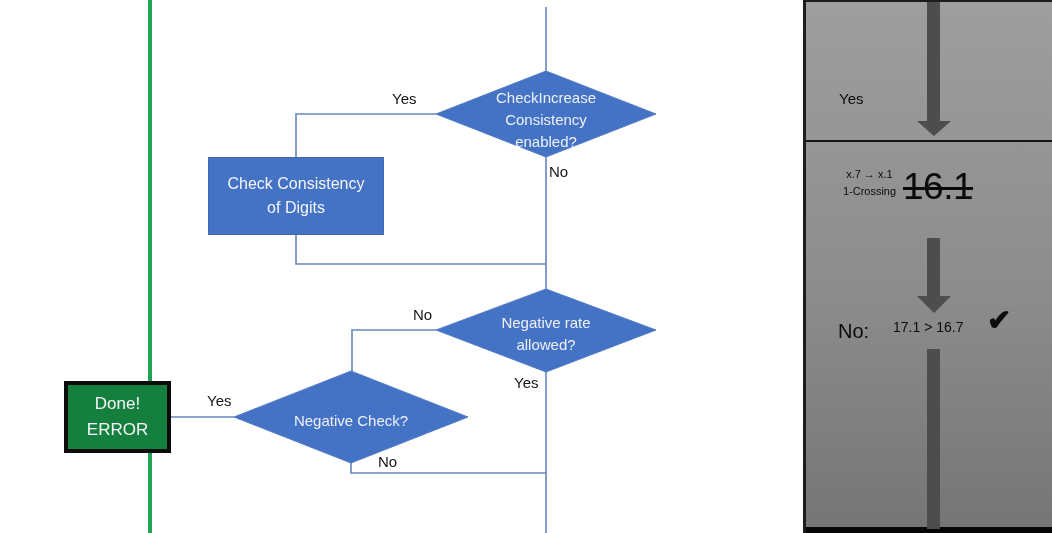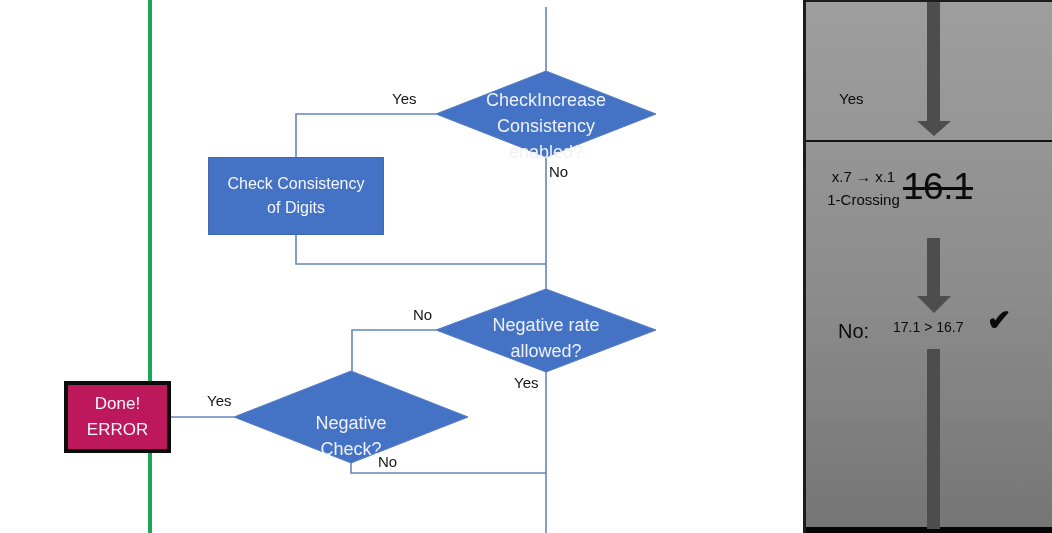--- a/index.html
+++ b/index.html
@@ -19,25 +19,25 @@
   
   .node, .dlabel, .lbl { position:absolute; z-index:3; }
   .node-process {
     left:208px; top:157px; width:150px; height:76px; padding:0 12px;
     background:#4472C4; border:1px solid #3F68B2;
     color:#F4F6FB; font-size:16px; line-height:1.5; text-align:center;
     display:flex; align-items:center; justify-content:center;
   }
   .node-terminator {
     left:64px; top:381px; width:99px; height:64px;
-    background:#be185d; border:4px solid #0C0C0C;
+    background:#15803d; border:4px solid #0C0C0C;
     color:#F4F6FB; font-size:17px; line-height:1.55; text-align:center;
     display:flex; flex-direction:column; align-items:center; justify-content:center;
   }
-  .dlabel { color:#EEF1F8; font-size:18px; line-height:1.45; text-align:center; }
+  .dlabel { color:#EEF1F8; font-size:15px; line-height:1.45; text-align:center; }
   .dlabel-1 { left:481px; top:87px;  width:130px; }
   .dlabel-2 { left:491px; top:312px; width:110px; }
   .dlabel-3 { left:291px; top:410px; width:120px; }
 
   .lbl { color:#151515; font-size:15px; }
   .lbl-yes1 { left:392px; top:90px; }
   .lbl-no1  { left:549px; top:163px; }
   .lbl-no2  { left:413px; top:306px; }
   .lbl-yes2 { left:514px; top:374px; }
   .lbl-yes3 { left:207px; top:392px; }
@@ -58,21 +58,21 @@
   .shaft-1 { top:0;     height:119px; }
   .shaft-2 { top:236px; height:58px; }
   .shaft-3 { top:347px; height:180px; }
   .arrow-head { position:absolute; left:111px; width:0; height:0;
     border-left:17px solid transparent; border-right:17px solid transparent;
     border-top:15px solid #4D4D4D; }
   .head-1 { top:119px; }
   .head-2 { top:294px; border-top-width:17px; }
 
   .p-yes   { position:absolute; left:33px; top:88px; font-size:15px; }
-  .p-note  { position:absolute; left:10px;  top:164px; width:95px; text-align:center; font-size:15px; line-height:1.5; }
+  .p-note  { position:absolute; left:16px;  top:164px; width:95px; text-align:center; font-size:11px; line-height:1.5; }
   .p-values{ position:absolute; left:97px; top:167px; font-size:37px; line-height:35px; letter-spacing:-0.5px; color:#0B0B0B; }
   .val-old { text-decoration:line-through; text-decoration-thickness:3px; }
   .p-result-label { position:absolute; left:32px; top:318px; font-size:20px; }
   .p-result-cmp   { position:absolute; left:87px; top:317px; font-size:14px; }
   .p-check        { position:absolute; left:181px; top:301px; font-size:29px; font-weight:bold; }
 </style>
 </head>
 <body>
 
 <div class="stage">

